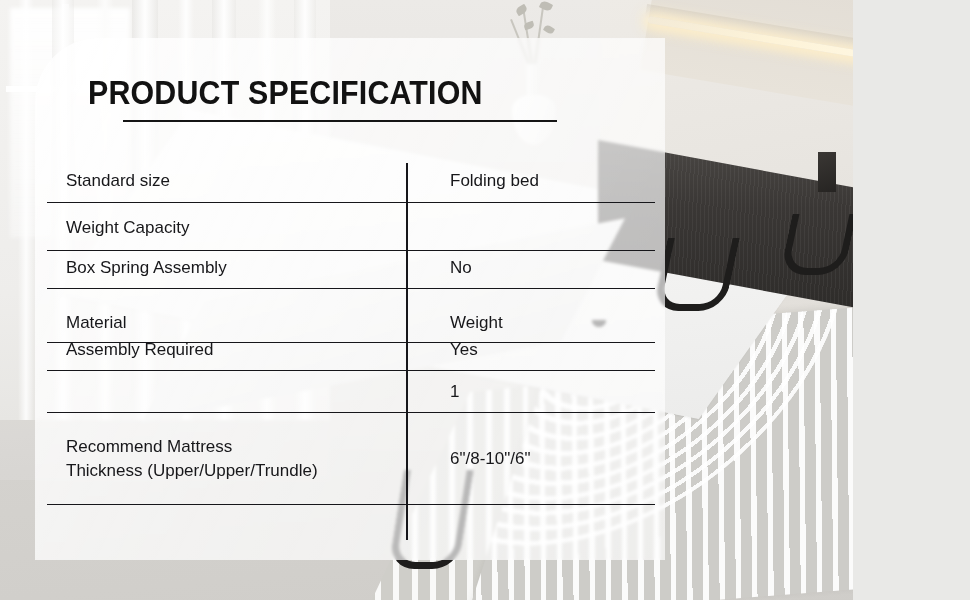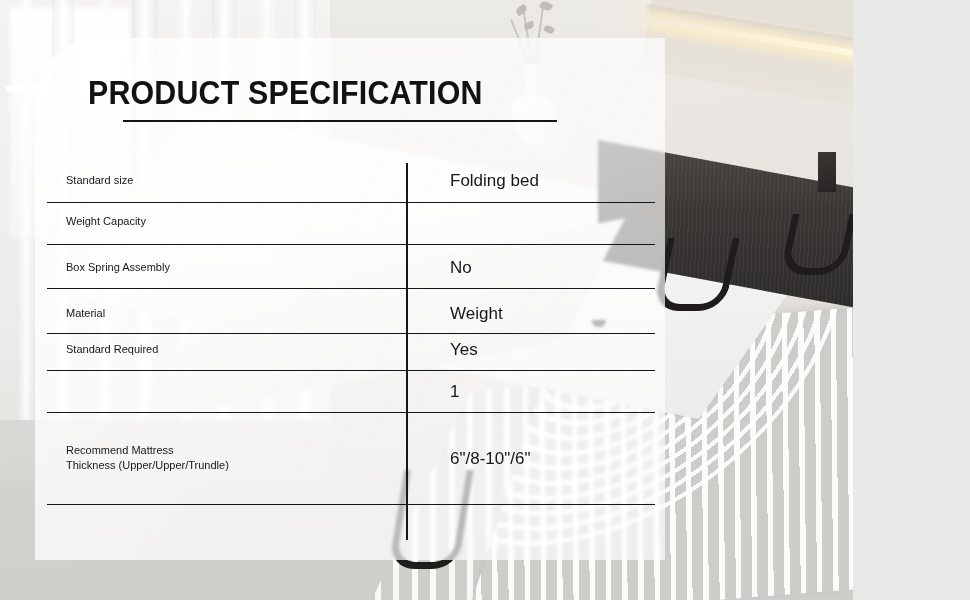--- a/index.html
+++ b/index.html
@@ -205,21 +205,21 @@
 
   .table{position:absolute;left:47px;top:160px;width:608px;height:345px;}
   .row{
     position:absolute;left:0;width:608px;
     border-bottom:1.6px solid #16161a;
     box-sizing:border-box;
   }
   .row.first{border-top:none;}
   .cell-label{
     position:absolute;left:19px;top:50%;transform:translateY(-50%);
-    font-size:11px;color:#17171a;line-height:1.42;white-space:pre-line;
+    font-size:17px;color:#17171a;line-height:1.42;white-space:pre-line;
   }
   .cell-value{
     position:absolute;left:403px;top:50%;transform:translateY(-50%);
     font-size:17px;color:#17171a;line-height:1.42;
   }
   .divider{
     position:absolute;left:359px;top:3px;width:1.6px;height:377px;background:#16161a;
   }
 </style>
 </head>
@@ -309,33 +309,33 @@
   <div class="title">PRODUCT SPECIFICATION</div>
   <div class="title-rule"></div>
 
   <div class="table">
     <div class="divider"></div>
     <div id="rows-host">
         <div class="row first" style="top: 0px; height: 43px;">
           <div class="cell-label">Standard size</div>
           <div class="cell-value">Folding bed</div>
         </div>
-        <div class="row" style="top: 40px; height: 45px;">
+        <div class="row" style="top: 46px; height: 45px;">
           <div class="cell-label">Weight Capacity</div>
         </div>
         <div class="row" style="top: 88px; height: 41px;">
           <div class="cell-label">Box Spring Assembly</div>
           <div class="cell-value">No</div>
         </div>
-        <div class="row" style="top: 134px; height: 40px; text-align: center;">
+        <div class="row" style="top: 143px; height: 40px; text-align: center;">
           <div class="cell-label">Material</div>
           <div class="cell-value">Weight</div>
         </div>
         <div class="row" style="top: 169px; height: 42px;">
-          <div class="cell-label">Standard Required</div>
+          <div class="cell-label">Assembly Required</div>
           <div class="cell-value">Yes</div>
         </div>
         <div class="row" style="top: 211px; height: 42px;">
           <div class="cell-value">1</div>
         </div>
         <div class="row" style="top: 253px; height: 92px;">
           <div class="cell-label">Recommend Mattress
 Thickness (Upper/Upper/Trundle)</div>
           <div class="cell-value">6"/8-10"/6"</div>
         </div>

